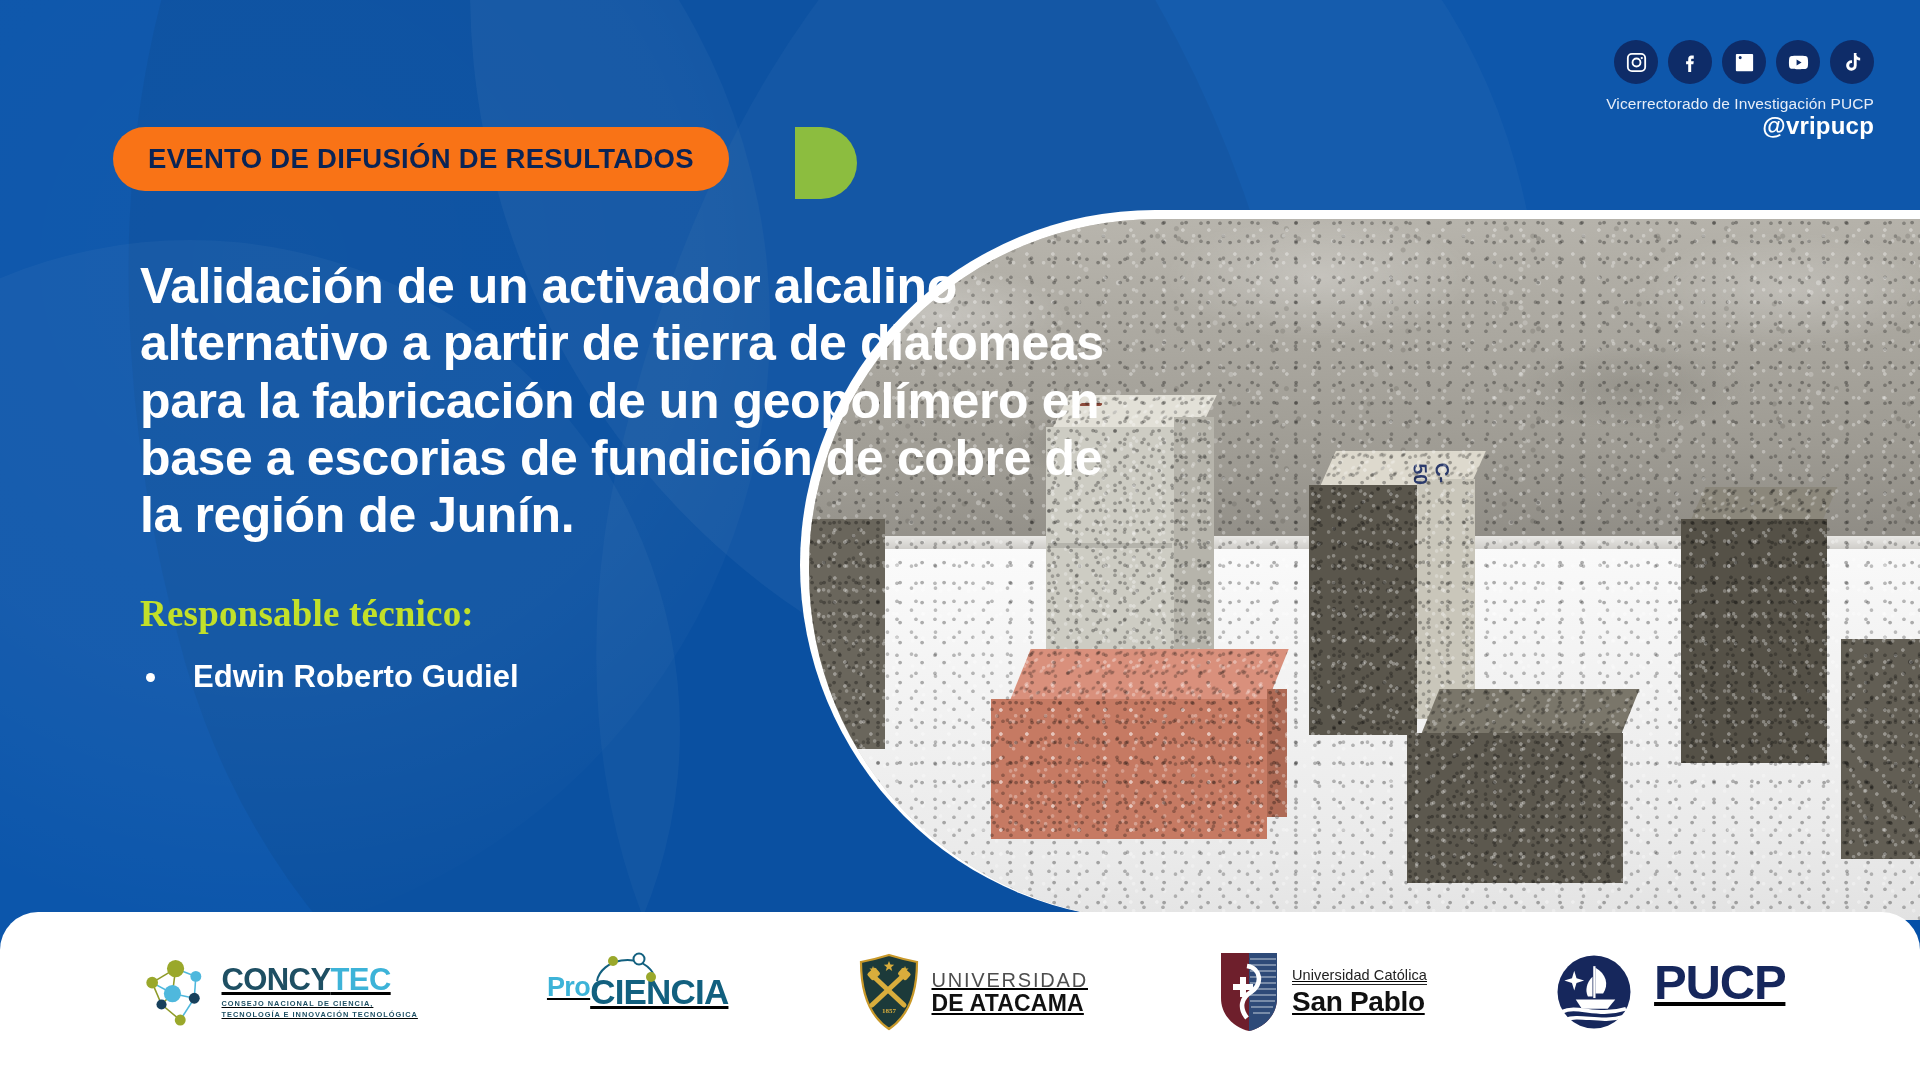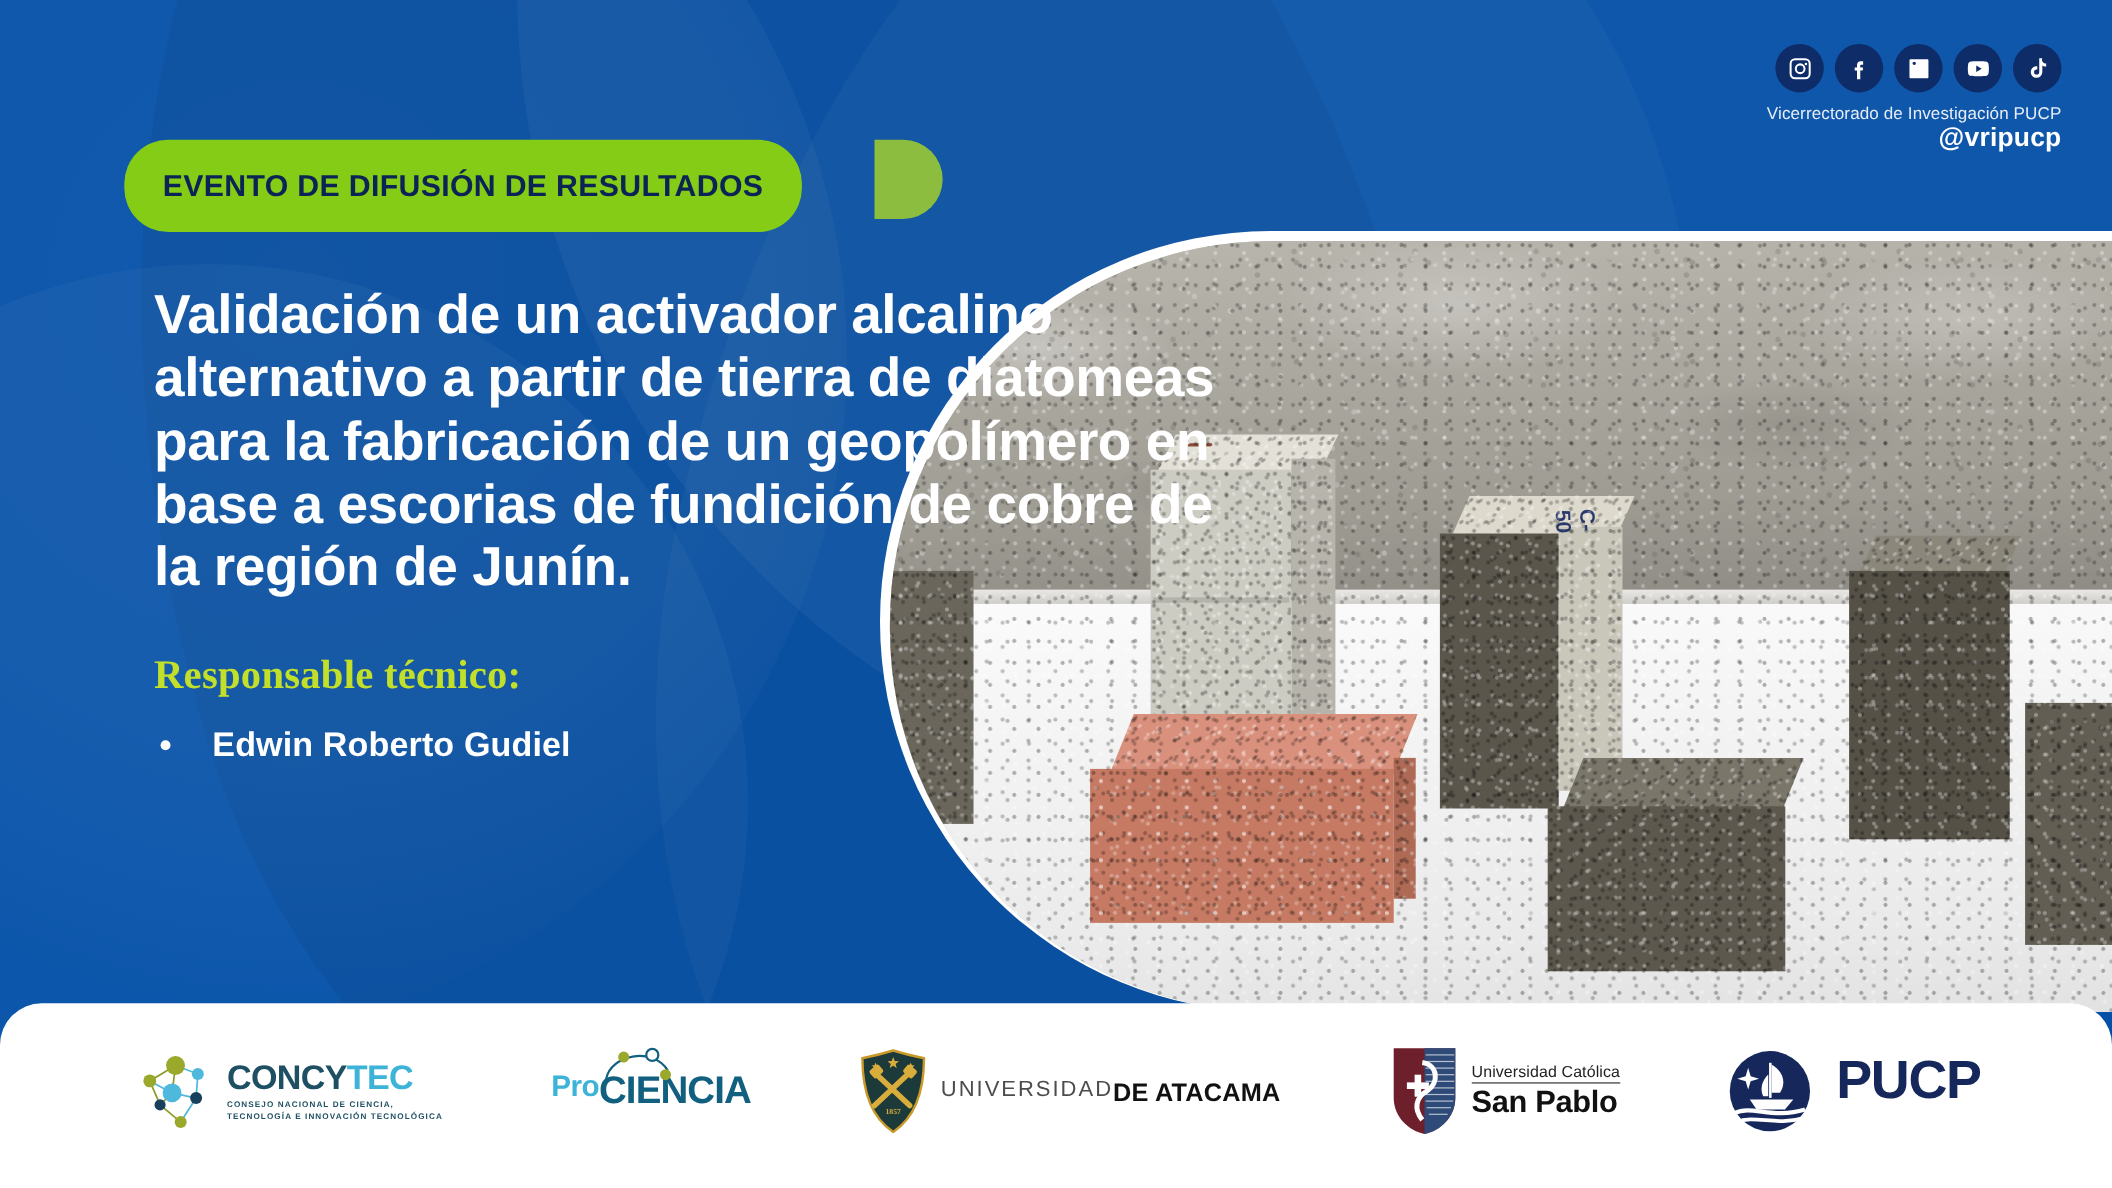--- a/index.html
+++ b/index.html
@@ -102,23 +102,23 @@
   }
   .badge-dshape {
     position:absolute;
     left:682px; top:0;
     width:62px; height:72px;
     background:#8cbd3f;
     border-radius:0 72px 72px 0;
   }
   .badge-pill {
     position:relative;
-    height:84px;
+    height:64px;
     padding:0 35px;
-    background:#84cc16;
+    background:#f97316;
     border-radius:40px;
     display:flex; align-items:center;
     z-index:2;
   }
   .badge-text {
     font-size:27.5px;
     font-weight:bold;
     color:#0b2455;
     letter-spacing:0.3px;
     white-space:nowrap;
@@ -257,39 +257,40 @@
     position:absolute;
     left:0; bottom:0;
     width:1920px; height:168px;
     background:#ffffff;
     border-radius:38px 38px 0 0;
     z-index:40;
     display:flex;
     align-items:center;
     justify-content:space-around;
     padding:0 70px 8px 70px;
+    text-decoration:underline;
   }
   .logo-slot { display:flex; align-items:center; justify-content:center; }
 
   .logo-concytec { display:flex; align-items:center; gap:9px; }
   .cc-words { display:flex; flex-direction:column; }
   .cc-main { font-size:31px; font-weight:bold; letter-spacing:-0.6px; line-height:1; }
   .cc-con { color:#1e4f63; }
   .cc-tec { color:#3db3d8; }
   .cc-sub {
     font-size:7.4px; font-weight:bold; color:#1e4f63;
     letter-spacing:1.0px; line-height:1.45; margin-top:4px;
   }
 
   .logo-prociencia { display:flex; flex-direction:row; align-items:flex-start; position:relative; }
   .pc-pro { font-size:27px; font-weight:bold; color:#3db3d8; line-height:0.96; letter-spacing:-0.6px; }
   .pc-ciencia { font-size:35px; font-weight:bold; color:#12607f; line-height:0.96; letter-spacing:-0.8px; }
 
   .logo-atacama { display:flex; align-items:center; gap:12px; }
-  .at-words { display:flex; flex-direction:row; line-height:1; }
+  .at-words { display:flex; flex-direction:column; line-height:1; }
   .at-l1 { font-size:20px; color:#4d4d4d; letter-spacing:1.8px; font-weight:400; }
   .at-l2 { font-size:23px; color:#111111; letter-spacing:0.2px; font-weight:bold; margin-top:2px; }
 
   .logo-sanpablo { display:flex; align-items:center; gap:11px; }
   .sp-words { display:flex; flex-direction:column; line-height:1; }
   .sp-l1 { font-size:14.5px; color:#222222; letter-spacing:0.1px; border-bottom:1.4px solid #222; padding-bottom:2px; }
   .sp-l2 { font-size:28px; color:#111111; font-weight:bold; letter-spacing:-0.3px; margin-top:3px; }
 
   .logo-pucp { display:flex; align-items:flex-start; gap:22px; }
   .pucp-word { font-size:49px; font-weight:bold; color:#16275c; letter-spacing:-1.2px; }

